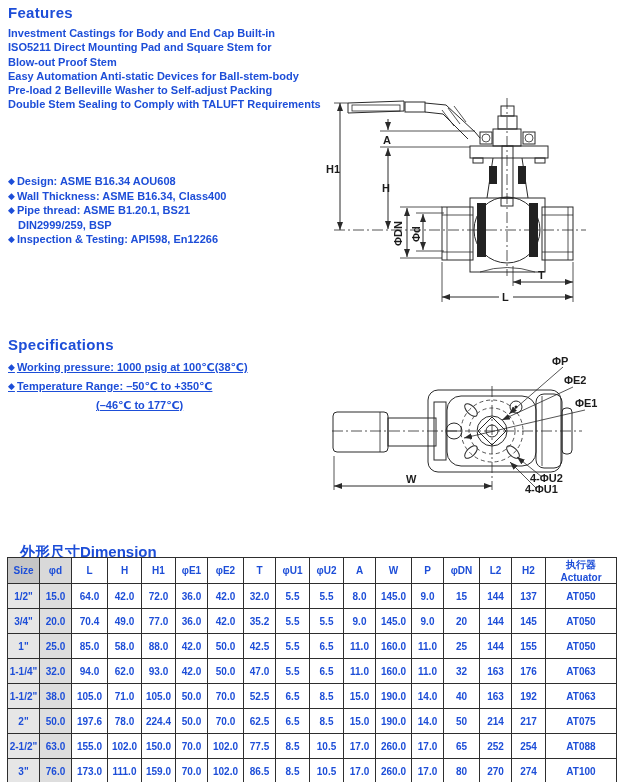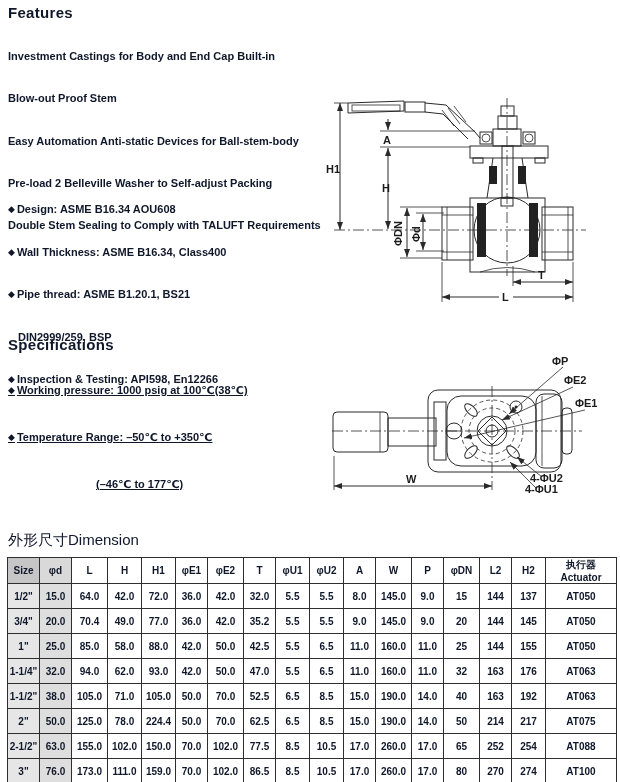--- a/index.html
+++ b/index.html
@@ -1,27 +1,27 @@
 <!DOCTYPE html>
 <html><head>
 <meta charset="utf-8">
 <style>
   html,body{margin:0;padding:0;background:#fff;}
   .page{position:relative;width:620px;height:782px;background:#ffffff;overflow:hidden;
-        font-family:"Liberation Sans","DejaVu Sans",sans-serif;color:#0f172a;}
+        font-family:"Liberation Sans","DejaVu Sans",sans-serif;color:#1d4ed8;}
   .sec{position:absolute;}
   .sec-title{margin:0 0 5px 0;font-size:15px;font-weight:bold;letter-spacing:.3px;}
-  .tline{font-size:11px;font-weight:bold;line-height:14.3px;white-space:nowrap;margin-top:28px;}
+  .tline{font-size:11px;font-weight:bold;line-height:14.3px;white-space:nowrap;}
   .bullet{font-size:9px;margin-right:2px;vertical-align:1px;}
   .features{left:8px;top:4px;}
   .standards{left:8px;top:174px;}
   .standards .tline{line-height:14.6px;}
   .specifications{left:8px;top:336px;}
   .specifications .tline{line-height:19px;text-decoration:underline;}
-  .dim-title{position:absolute;left:8px;top:531px;margin:0;font-size:15px;font-weight:normal;}
+  .dim-title{position:absolute;left:8px;top:531px;margin:12px;font-size:15px;font-weight:bold;}
   svg{position:absolute;overflow:visible;}
   .ln{stroke:#2a2a2a;stroke-width:1;fill:none;}
   .lnthin{stroke:#2a2a2a;stroke-width:.8;fill:none;}
   .fillk{fill:#222;stroke:none;}
   .dim{font-size:11px;font-weight:bold;fill:#1c1c1c;stroke:none;
        font-family:"Liberation Sans","DejaVu Sans",sans-serif;}
   .dimtable{position:absolute;left:7px;top:557px;border-collapse:collapse;table-layout:fixed;}
   .dimtable th,.dimtable td{border:1px solid #2e2e2e;font-size:10px;font-weight:bold;
        text-align:center;vertical-align:middle;padding:0;background:#fff;overflow:hidden;}
   .dimtable th{height:21px;}
@@ -33,20 +33,21 @@
 </style>
 </head>
 <body>
 
 <div class="page">
 
   <section class="sec features">
     <h2 class="sec-title">Features</h2>
     <div>
         <div class="tline">Investment Castings for Body and End Cap Built-in</div>
+        <div class="tline">ISO5211 Direct Mounting Pad and Square Stem for</div>
         <div class="tline">Blow-out Proof Stem</div>
         <div class="tline">Easy Automation Anti-static Devices for Ball-stem-body</div>
         <div class="tline">Pre-load 2 Belleville Washer to Self-adjust Packing</div>
         <div class="tline">Double Stem Sealing to Comply with TALUFT Requirements</div>
       </div>
   </section>
 
   <section class="sec standards">
     <div>
         <div class="tline"><span class="bullet">◆</span><span>Design: ASME B16.34 AOU608</span></div>
@@ -332,21 +333,21 @@
           <td>190.0</td>
           <td>14.0</td>
           <td>40</td>
           <td>163</td>
           <td>192</td>
           <td>AT063</td>
         </tr>
         <tr>
           <td class="c-size">2"</td>
           <td class="c-phid">50.0</td>
-          <td>125.0</td>
+          <td>197.6</td>
           <td>78.0</td>
           <td>224.4</td>
           <td>50.0</td>
           <td>70.0</td>
           <td>62.5</td>
           <td>6.5</td>
           <td>8.5</td>
           <td>15.0</td>
           <td>190.0</td>
           <td>14.0</td>

